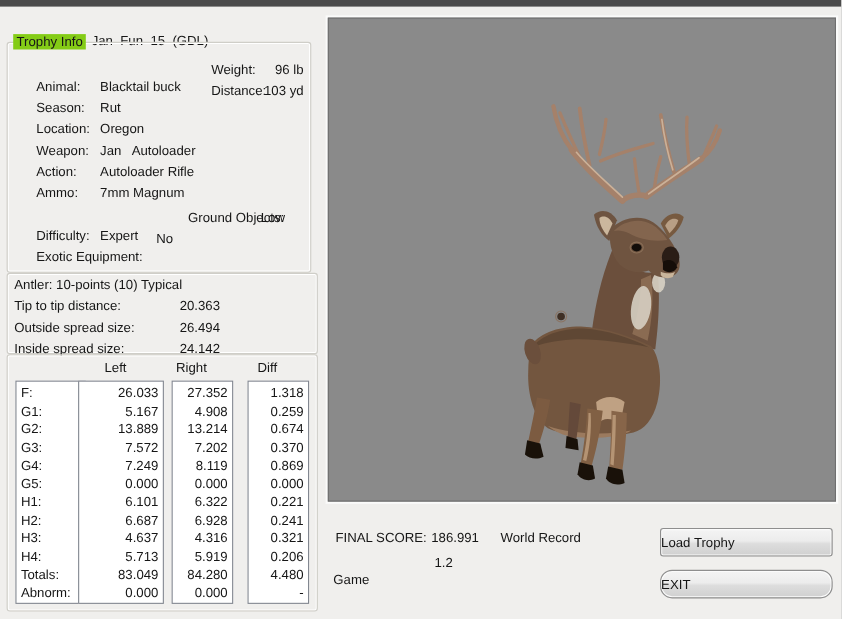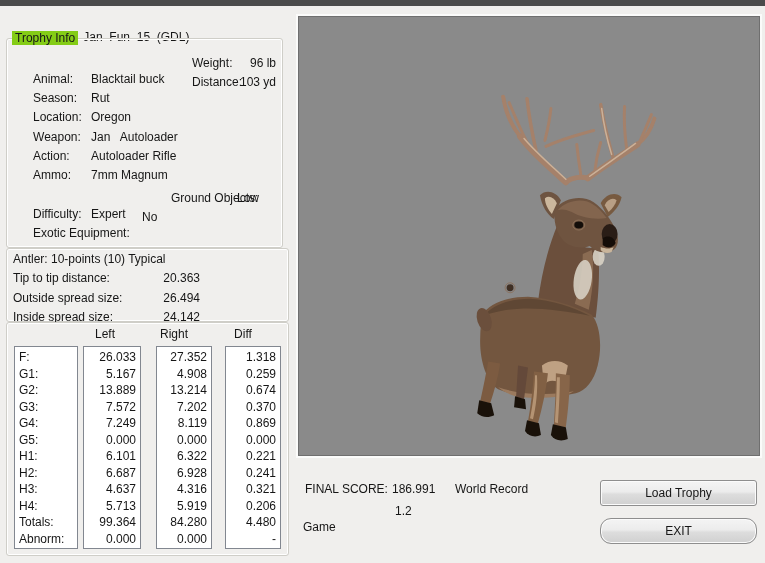--- a/index.html
+++ b/index.html
@@ -38,21 +38,21 @@
   .image-panel{position:absolute;left:298px;top:16px;width:462px;height:440px;background:#8a8a8a;
                border:1px solid #6f6f6f;box-shadow:0 0 0 2px #fbfbfa;box-sizing:border-box;}
   .image-panel svg{display:block;width:100%;height:100%;}
 
   
   .abs{position:absolute;height:16px;line-height:16px;white-space:pre;}
 
   
   .btn{position:absolute;left:600px;width:157px;height:26px;border:1px solid #8e8e8e;border-radius:3px;
        background:linear-gradient(#f4f4f4,#ececec 45%,#dddddd 55%,#d0d0d0);
-       font-family:inherit;font-size:12px;color:#161616;text-align:center;padding:0;cursor:default;
+       font-family:inherit;font-size:12px;color:#161616;text-align:left;padding:0;cursor:default;
        box-shadow:inset 0 0 0 1px #fbfbfb;}
 </style>
 </head>
 <body>
 
 <div id="screen">
 
   <div class="topbar"></div>
 
   <div class="hunter">
@@ -126,32 +126,32 @@
       <div class="mrow">G4:</div>
       <div class="mrow">G5:</div>
       <div class="mrow">H1:</div>
       <div class="mrow">H2:</div>
       <div class="mrow">H3:</div>
       <div class="mrow">H4:</div>
       <div class="mrow">Totals:</div>
       <div class="mrow">Abnorm:</div>
     </div>
 
-    <div class="mbox" style="left:76px;width:58px;">
+    <div class="mbox" style="left:64px;width:78px;">
       <div class="mrow mval">26.033</div>
       <div class="mrow mval">5.167</div>
       <div class="mrow mval">13.889</div>
       <div class="mrow mval">7.572</div>
       <div class="mrow mval">7.249</div>
       <div class="mrow mval">0.000</div>
       <div class="mrow mval">6.101</div>
       <div class="mrow mval">6.687</div>
       <div class="mrow mval">4.637</div>
       <div class="mrow mval">5.713</div>
-      <div class="mrow mval">99.364</div>
+      <div class="mrow mval">83.049</div>
       <div class="mrow mval">0.000</div>
     </div>
 
     <div class="mbox" style="left:149px;width:56px;">
       <div class="mrow mval">27.352</div>
       <div class="mrow mval">4.908</div>
       <div class="mrow mval">13.214</div>
       <div class="mrow mval">7.202</div>
       <div class="mrow mval">8.119</div>
       <div class="mrow mval">0.000</div>

